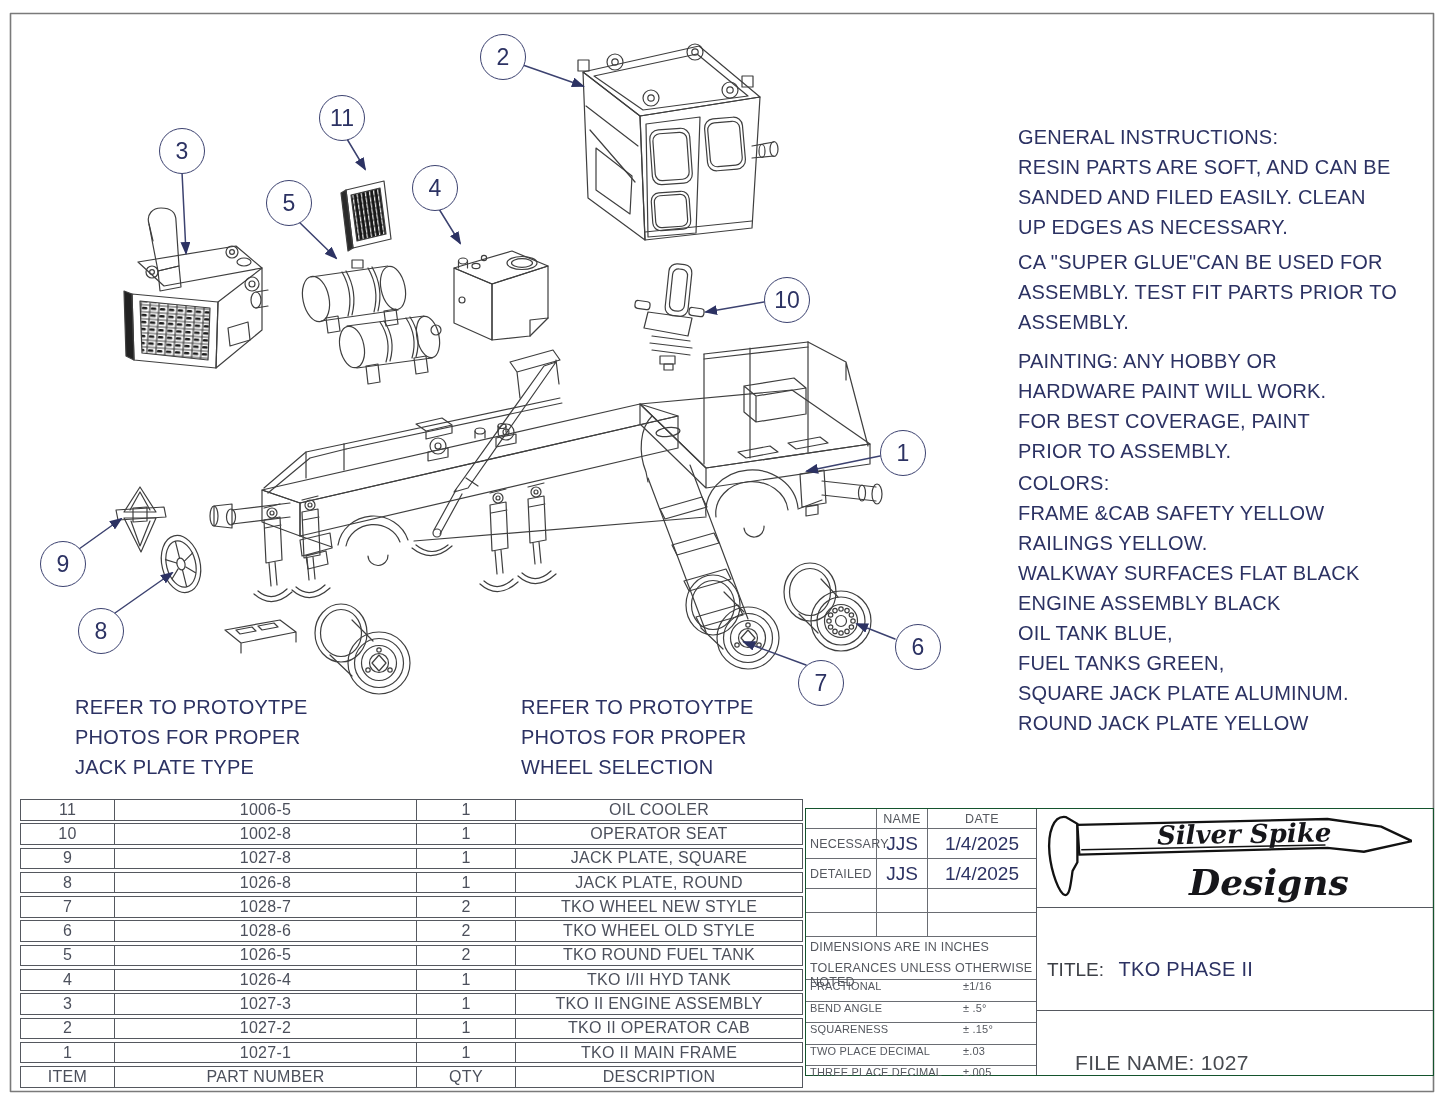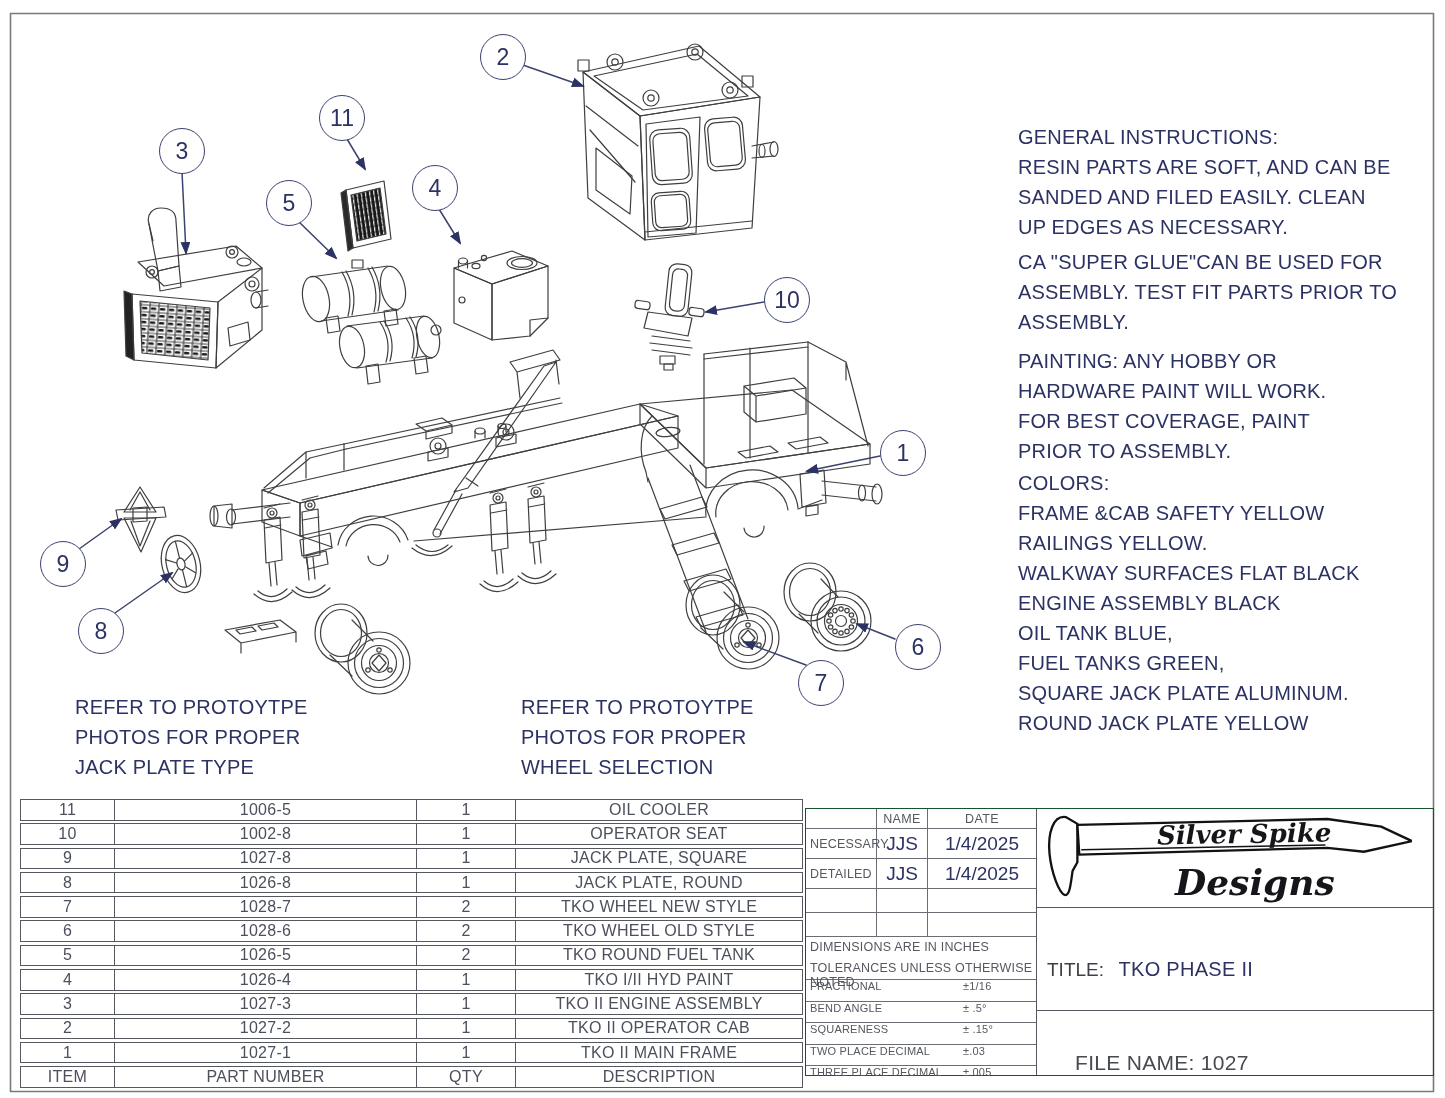--- a/index.html
+++ b/index.html
@@ -403,21 +403,21 @@
   <div class="bom-row">
     <div class="c c-item">5</div>
       <div class="c c-part">1026-5</div>
       <div class="c c-qty">2</div>
       <div class="c c-desc">TKO ROUND FUEL TANK</div>
   </div>
   <div class="bom-row">
     <div class="c c-item">4</div>
       <div class="c c-part">1026-4</div>
       <div class="c c-qty">1</div>
-      <div class="c c-desc">TKO I/II HYD PAINT</div>
+      <div class="c c-desc">TKO I/II HYD TANK</div>
   </div>
   <div class="bom-row">
     <div class="c c-item">3</div>
       <div class="c c-part">1027-3</div>
       <div class="c c-qty">1</div>
       <div class="c c-desc">TKO II ENGINE ASSEMBLY</div>
   </div>
   <div class="bom-row">
     <div class="c c-item">2</div>
       <div class="c c-part">1027-2</div>
@@ -489,21 +489,21 @@
     </div>
   </div>
   <div class="tb-right">
     <div class="logo-box">
       <svg width="375" height="96" viewBox="0 0 390 95" fill="#ffffff" stroke="#121212" stroke-width="2.4">
         <path d="M30,6 C17,4 11,22 13,44 C15,64 23,85 29,87 C34,88 35,76 37,62 L42,53 L42,13 Z"></path>
         <path d="M42,14 L302,8 L358,16 L390,31 L340,42 L302,38 L44,45 Z"></path>
         <path d="M46,40 L300,35" stroke-width="1.6"></path>
       </svg>
       <div class="logo-script" style="left:120px;top:10px;font-size:26px;font-weight:bold;transform:rotate(-1deg)">Silver Spike</div>
-      <div class="logo-script" style="left:138px;top:52px;font-size:36px;font-weight:bold">Designs</div>
+      <div class="logo-script" style="left:152px;top:52px;font-size:36px;font-weight:bold">Designs</div>
     </div>
     <div class="title-row">
       <span class="title-label">TITLE:</span>
       <span class="title-value">TKO PHASE II</span>
     </div>
     <div class="file-row">FILE NAME: 1027</div>
   </div>
 </div>
 
 </body></html>

